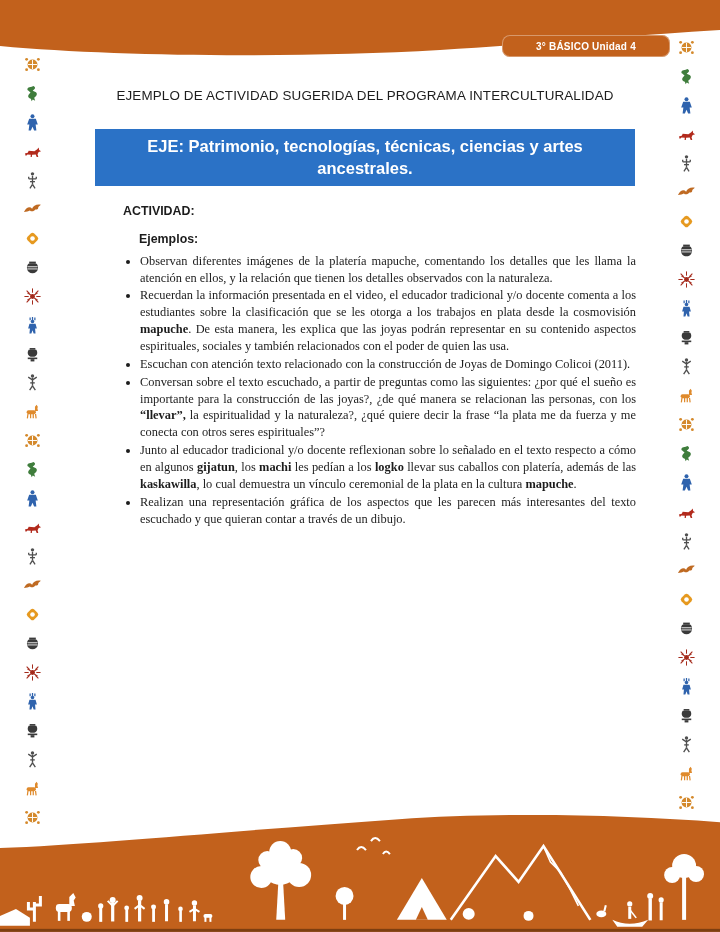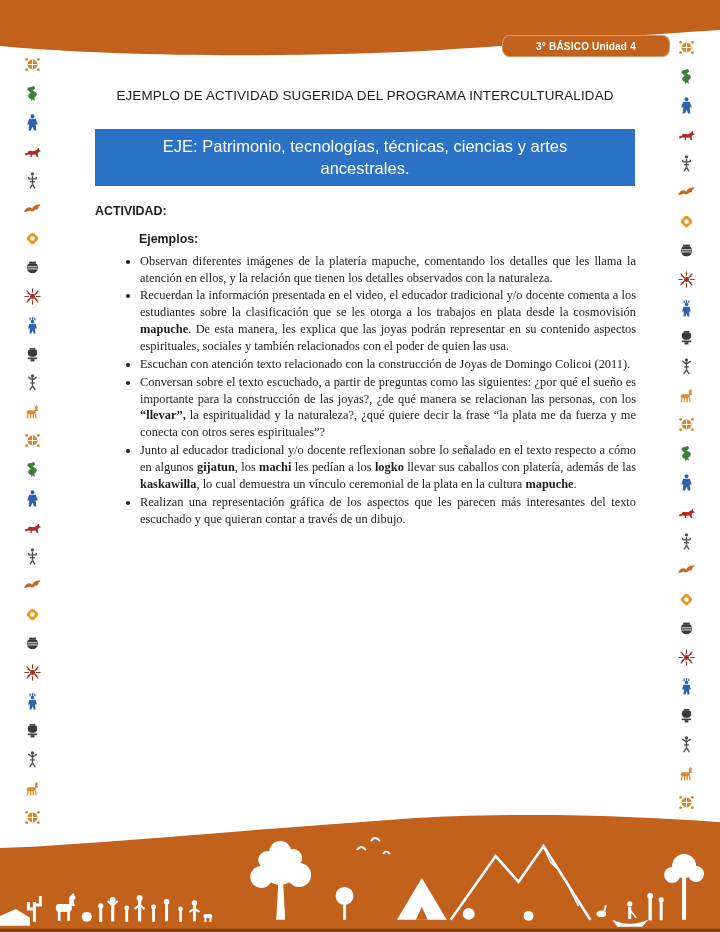--- a/index.html
+++ b/index.html
@@ -16,27 +16,27 @@
     box-shadow:inset 0 0 0 1px rgba(255,255,255,.35);
   }
   .page-title{
     position:absolute;left:93px;top:88px;width:544px;text-align:center;
     font-size:13.4px;font-weight:normal;color:#1d1d1d;letter-spacing:.15px;
   }
   .eje-banner{
     position:absolute;left:95px;top:129px;width:540px;height:57px;
     box-sizing:border-box;padding:0 34px;
     display:flex;align-items:center;justify-content:center;text-align:center;
-    font-size:16.5px;font-weight:normal;line-height:1.32;
+    font-size:16.5px;font-weight:bold;line-height:1.32;
   }
   .content{
     position:absolute;left:95px;top:203px;width:541px;
     font-size:12.4px;line-height:1.36;color:#1c1c1c;
   }
-  .activity-row{display:flex;align-items:center;}
+  .activity-row{display:flex;align-items:center;margin-left:28px;}
   .activity-label{font-weight:bold;flex:0 0 auto;margin-right:8px;}
   .activity-body{flex:1 1 auto;text-align:justify;}
   .examples-heading{font-weight:bold;margin-top:11px;margin-left:44px;}
   ul.examples{margin:5px 0 0 0;padding:0 0 0 45px;}
   ul.examples li{
     list-style:disc outside;text-align:justify;margin:0 0 1px 0;padding:0;font-family:Liberation Serif, serif;
   }
   .b{font-weight:bold;}
   .icon-col{
     position:absolute;width:28px;display:flex;flex-direction:column;

